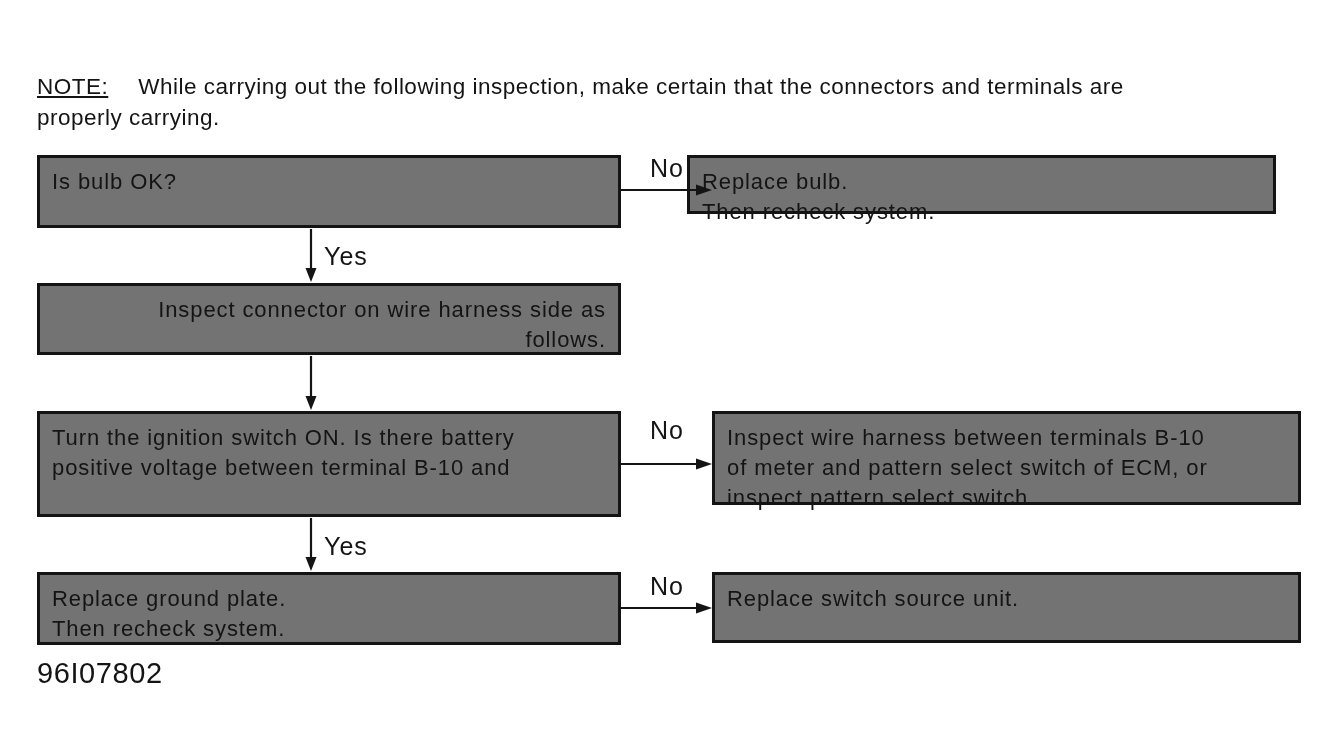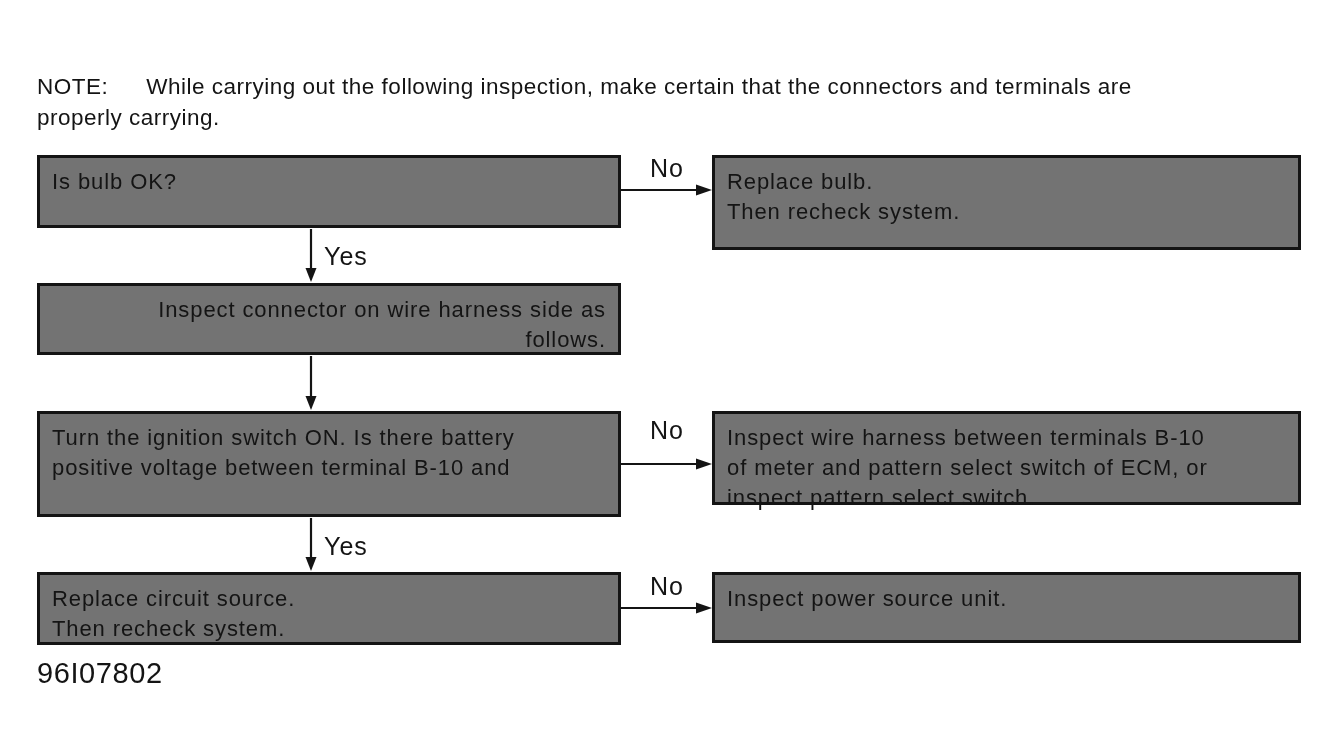--- a/index.html
+++ b/index.html
@@ -20,21 +20,21 @@
     position: absolute;
     left: 37px;
     top: 71px;
     margin: 0;
     font-size: 22.5px;
     line-height: 31px;
     letter-spacing: 0.5px;
     white-space: nowrap;
   }
   .note-line { display: block; }
-  .note-label { margin-right: 38px; }
+  .note-label { margin-right: 30px; text-decoration: underline; }
   .box {
     position: absolute;
     box-sizing: border-box;
     border: 3px solid #141414;
     background: #737373;
     padding: 9px 12px 0 12px;
     font-size: 22px;
     line-height: 30px;
     letter-spacing: 0.9px;
     white-space: nowrap;
@@ -74,46 +74,46 @@
 <div class="page">
 
   <p class="note">
     <span class="note-line"><span class="note-label">NOTE:</span><span>While carrying out the following inspection, make certain that the connectors and terminals are</span></span>
     <span class="note-line">properly carrying.</span>
   </p>
 
   <div class="box" style="left:37px; top:155px; width:584px; height:73px;">
     <span class="box-line">Is bulb OK?</span>
   </div>
-  <div class="box" style="left:712px; top:155px; width:589px; height:95px;">
+  <div class="box" style="left:687px; top:155px; width:589px; height:59px;">
     <span class="box-line">Replace bulb.</span>
     <span class="box-line">Then recheck system.</span>
   </div>
 
   <div class="box" style="left:37px; top:283px; width:584px; height:72px;text-align:right;">
     <span class="box-line">Inspect connector on wire harness side as</span>
     <span class="box-line">follows.</span>
   </div>
 
   <div class="box" style="left:37px; top:411px; width:584px; height:106px;">
     <span class="box-line">Turn the ignition switch ON. Is there battery</span>
     <span class="box-line">positive voltage between terminal B-10 and</span>
   </div>
   <div class="box" style="left:712px; top:411px; width:589px; height:94px;">
     <span class="box-line">Inspect wire harness between terminals B-10</span>
     <span class="box-line">of meter and pattern select switch of ECM, or</span>
     <span class="box-line">inspect pattern select switch.</span>
   </div>
 
   <div class="box" style="left:37px; top:572px; width:584px; height:73px;">
-    <span class="box-line">Replace circuit source.</span>
+    <span class="box-line">Replace ground plate.</span>
     <span class="box-line">Then recheck system.</span>
   </div>
   <div class="box" style="left:712px; top:572px; width:589px; height:71px;">
-    <span class="box-line">Inspect power source unit.</span>
+    <span class="box-line">Replace switch source unit.</span>
   </div>
 
   <span class="edge-label" style="left:650px; top:155px;">No</span>
   <span class="edge-label" style="left:324px; top:243px;">Yes</span>
   <span class="edge-label" style="left:650px; top:417px;">No</span>
   <span class="edge-label" style="left:324px; top:533px;">Yes</span>
   <span class="edge-label" style="left:650px; top:573px;">No</span>
 
   <svg class="connectors" width="1339" height="753" viewBox="0 0 1339 753">
 

